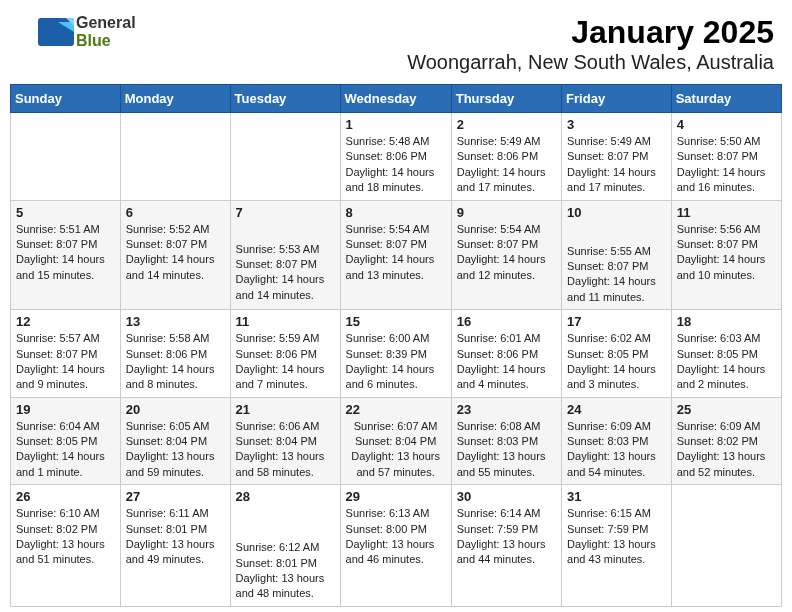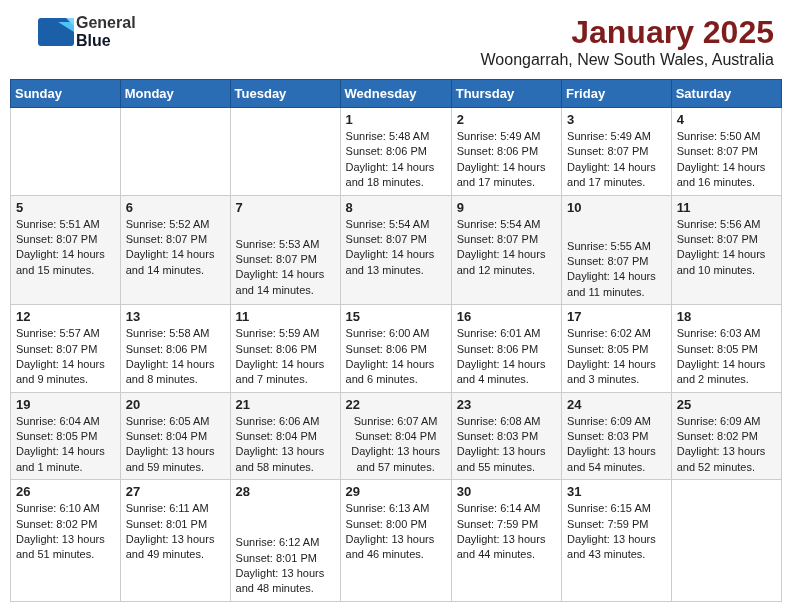--- a/index.html
+++ b/index.html
@@ -33,24 +33,24 @@
     .logo-row {
       display: flex;
       align-items: center;
     }
     .title-block {
       text-align: right;
     }
     .title-block h1 {
       font-size: 32px;
       font-weight: bold;
-      color: #7f1d1d;
+      color: #000000;
     }
     .title-block h2 {
-      font-size: 16px;
+      font-size: 20px;
       font-weight: normal;
       color: #222;
     }
     .calendar {
       width: 100%;
       border-collapse: collapse;
       border: 1px solid #ccc;
     }
     .calendar th {
       background-color: #2a6db5;
@@ -94,21 +94,21 @@
 <div class="header">
   <div class="logo">
     <div class="logo-row">
       <svg class="logo-icon" viewBox="0 0 36 28">
         <rect x="0" y="0" width="36" height="28" rx="3" fill="#1a5fa8"></rect>
         <polygon points="20,4 36,4 36,14" fill="#4fc3f7"></polygon>
         <polygon points="28,0 36,0 36,8" fill="#81d4fa"></polygon>
       </svg>
       <div>
         <span style="font-size:16px;font-weight:bold;color:#333;">General</span><br>
-        <span style="font-size:16px;font-weight:bold;color:#0f172a;">Blue</span>
+        <span style="font-size:16px;font-weight:bold;color:#4d7c0f;">Blue</span>
       </div>
     </div>
   </div>
   <div class="title-block">
     <h1>January 2025</h1>
     <h2>Woongarrah, New South Wales, Australia</h2>
   </div>
 </div>
 
 <table class="calendar">
@@ -212,21 +212,21 @@
         </td>
         <td>
           <span class="day-number">11</span>
           <div class="day-info" style="white-space: pre-line;">Sunrise: 5:59 AM
 Sunset: 8:06 PM
 Daylight: 14 hours and 7 minutes.</div>
         </td>
         <td>
           <span class="day-number">15</span>
           <div class="day-info" style="white-space: pre-line;">Sunrise: 6:00 AM
-Sunset: 8:06 PM
+Sunset: 8:39 PM
 Daylight: 14 hours and 6 minutes.</div>
         </td>
         <td>
           <span class="day-number">16</span>
           <div class="day-info" style="white-space: pre-line;">Sunrise: 6:01 AM
 Sunset: 8:06 PM
 Daylight: 14 hours and 4 minutes.</div>
         </td>
         <td>
           <span class="day-number">17</span>

